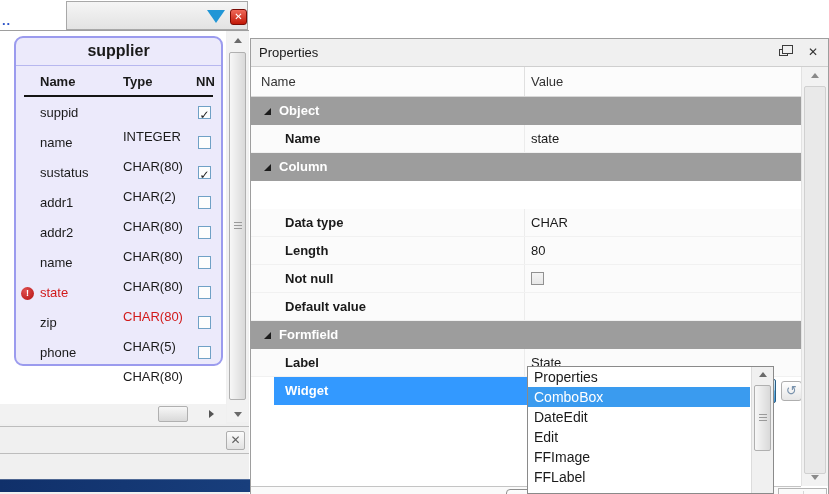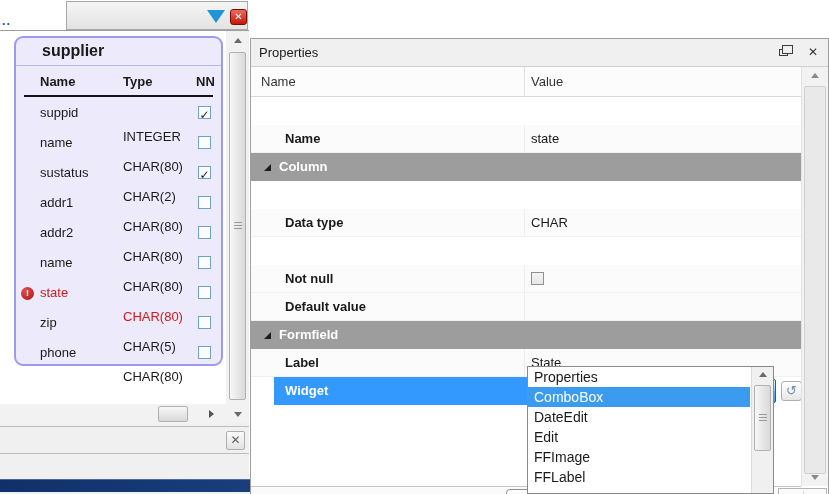--- a/index.html
+++ b/index.html
@@ -16,21 +16,21 @@
     border-left:9px solid transparent; border-right:9px solid transparent; border-top:13px solid #2196d6; }
   .lp-close { position:absolute; left:163px; top:7px; width:17px; height:16px; border:1px solid #7a0c06;
     border-radius:3px; background:linear-gradient(#ef6a5a,#c21807); color:#fff; font-weight:bold;
     font-size:10px; text-align:center; line-height:14px; cursor:default; }
 
   .lp-viewport { position:absolute; left:0; top:31px; width:226px; height:373px; background:#ffffff; }
 
   
   .ent { position:absolute; left:14px; top:36px; width:209px; height:330px; background:#eceafb;
     border:2px solid #9b9bee; border-radius:9px; }
-  .ent-title { position:absolute; left:0; right:0; top:4px; font-weight:bold; font-size:16px;margin-left:26px; }
+  .ent-title { position:absolute; left:0; right:0; top:4px; text-align:center; font-weight:bold; font-size:16px; }
   .ent-titlesep { position:absolute; left:0; right:0; top:27px; height:1px; background:#b7b7ef; }
   .ent-h { position:absolute; top:36px; font-weight:bold; font-size:13px; }
   .ent-underline { position:absolute; left:8px; right:8px; top:57px; height:2px; background:#141414; }
   .ent-rows { position:absolute; left:0; right:0; top:60px; }
   .st-row { position:relative; height:30px; }
   .st-name { position:absolute; left:24px; line-height:30px; }
   .st-type { position:absolute; left:107px; line-height:30px;margin-top:24px; }
   .st-row.error .st-name, .st-row.error .st-type { color:#d11a1a; }
   .st-err { display:none; }
   .st-row.show .st-err, .st-err.show { display:block; }
@@ -244,39 +244,48 @@
     <span class="ic-float"></span>
     <span class="ic-x">✕</span>
   </div>
 
   <div class="pp-header">
     <span class="pp-hname">Name</span>
     <span class="pp-hvalue">Value</span>
     <span class="colsep"></span>
   </div>
 
+  <div class="band" style="top:58px">
+    <span class="band-tri"></span>
+    <span class="band-label">Object</span>
+  </div>
 
   <div class="prow" style="top:86px">
     <span class="colsep"></span>
     <span class="prow-label">Name</span>
     <span class="prow-value">state</span>
   </div>
 
   <div class="band" style="top:114px">
     <span class="band-tri"></span>
     <span class="band-label">Column</span>
   </div>
 
 
   <div class="prow" style="top:170px">
     <span class="colsep"></span>
     <span class="prow-label">Data type</span>
     <span class="prow-value">CHAR</span>
   </div>
 
+  <div class="prow" style="top:198px">
+    <span class="colsep"></span>
+    <span class="prow-label">Length</span>
+    <span class="prow-value">80</span>
+  </div>
 
   <div class="prow" style="top:254px">
     <span class="colsep"></span>
     <span class="prow-label">Default value</span>
     <span class="prow-value"></span>
   </div>
 
   <div class="prow" style="top:226px">
     <span class="colsep"></span>
     <span class="prow-label">Not null</span>

